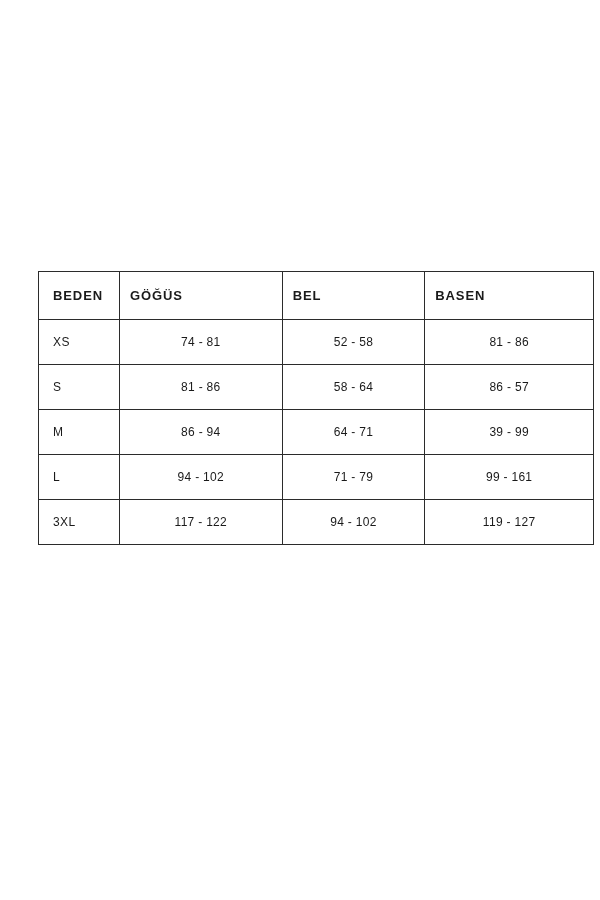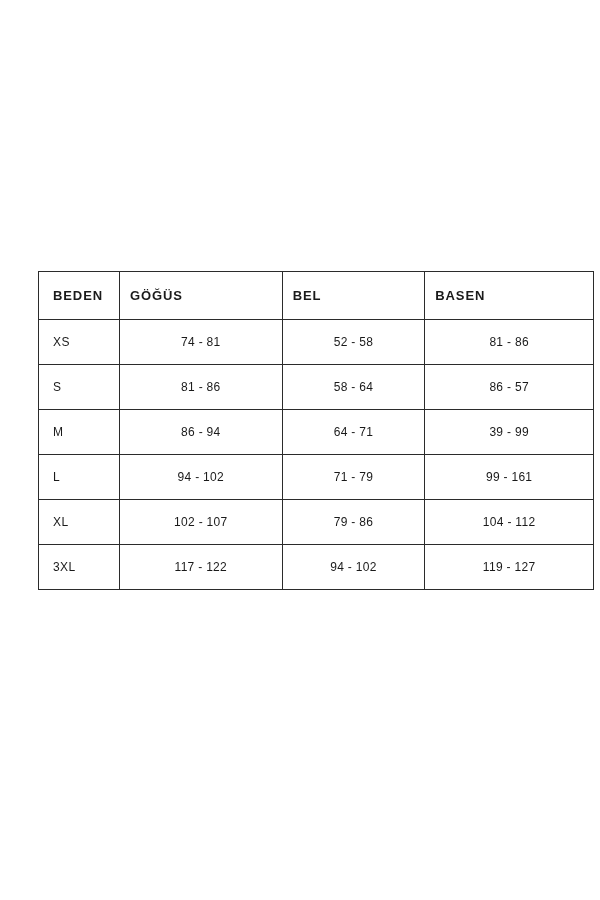--- a/index.html
+++ b/index.html
@@ -109,26 +109,20 @@
         <td>64 - 71</td>
         <td>39 - 99</td>
       </tr>
       <tr>
         <td class="col-size">L</td>
         <td>94 - 102</td>
         <td>71 - 79</td>
         <td>99 - 161</td>
       </tr>
       <tr>
-        <td class="col-size">XL</td>
-        <td>102 - 107</td>
-        <td>79 - 86</td>
-        <td>104 - 112</td>
-      </tr>
-      <tr>
         <td class="col-size">3XL</td>
         <td>117 - 122</td>
         <td>94 - 102</td>
         <td>119 - 127</td>
       </tr>
     </tbody>
   </table>
 </div>
 
 </body></html>

